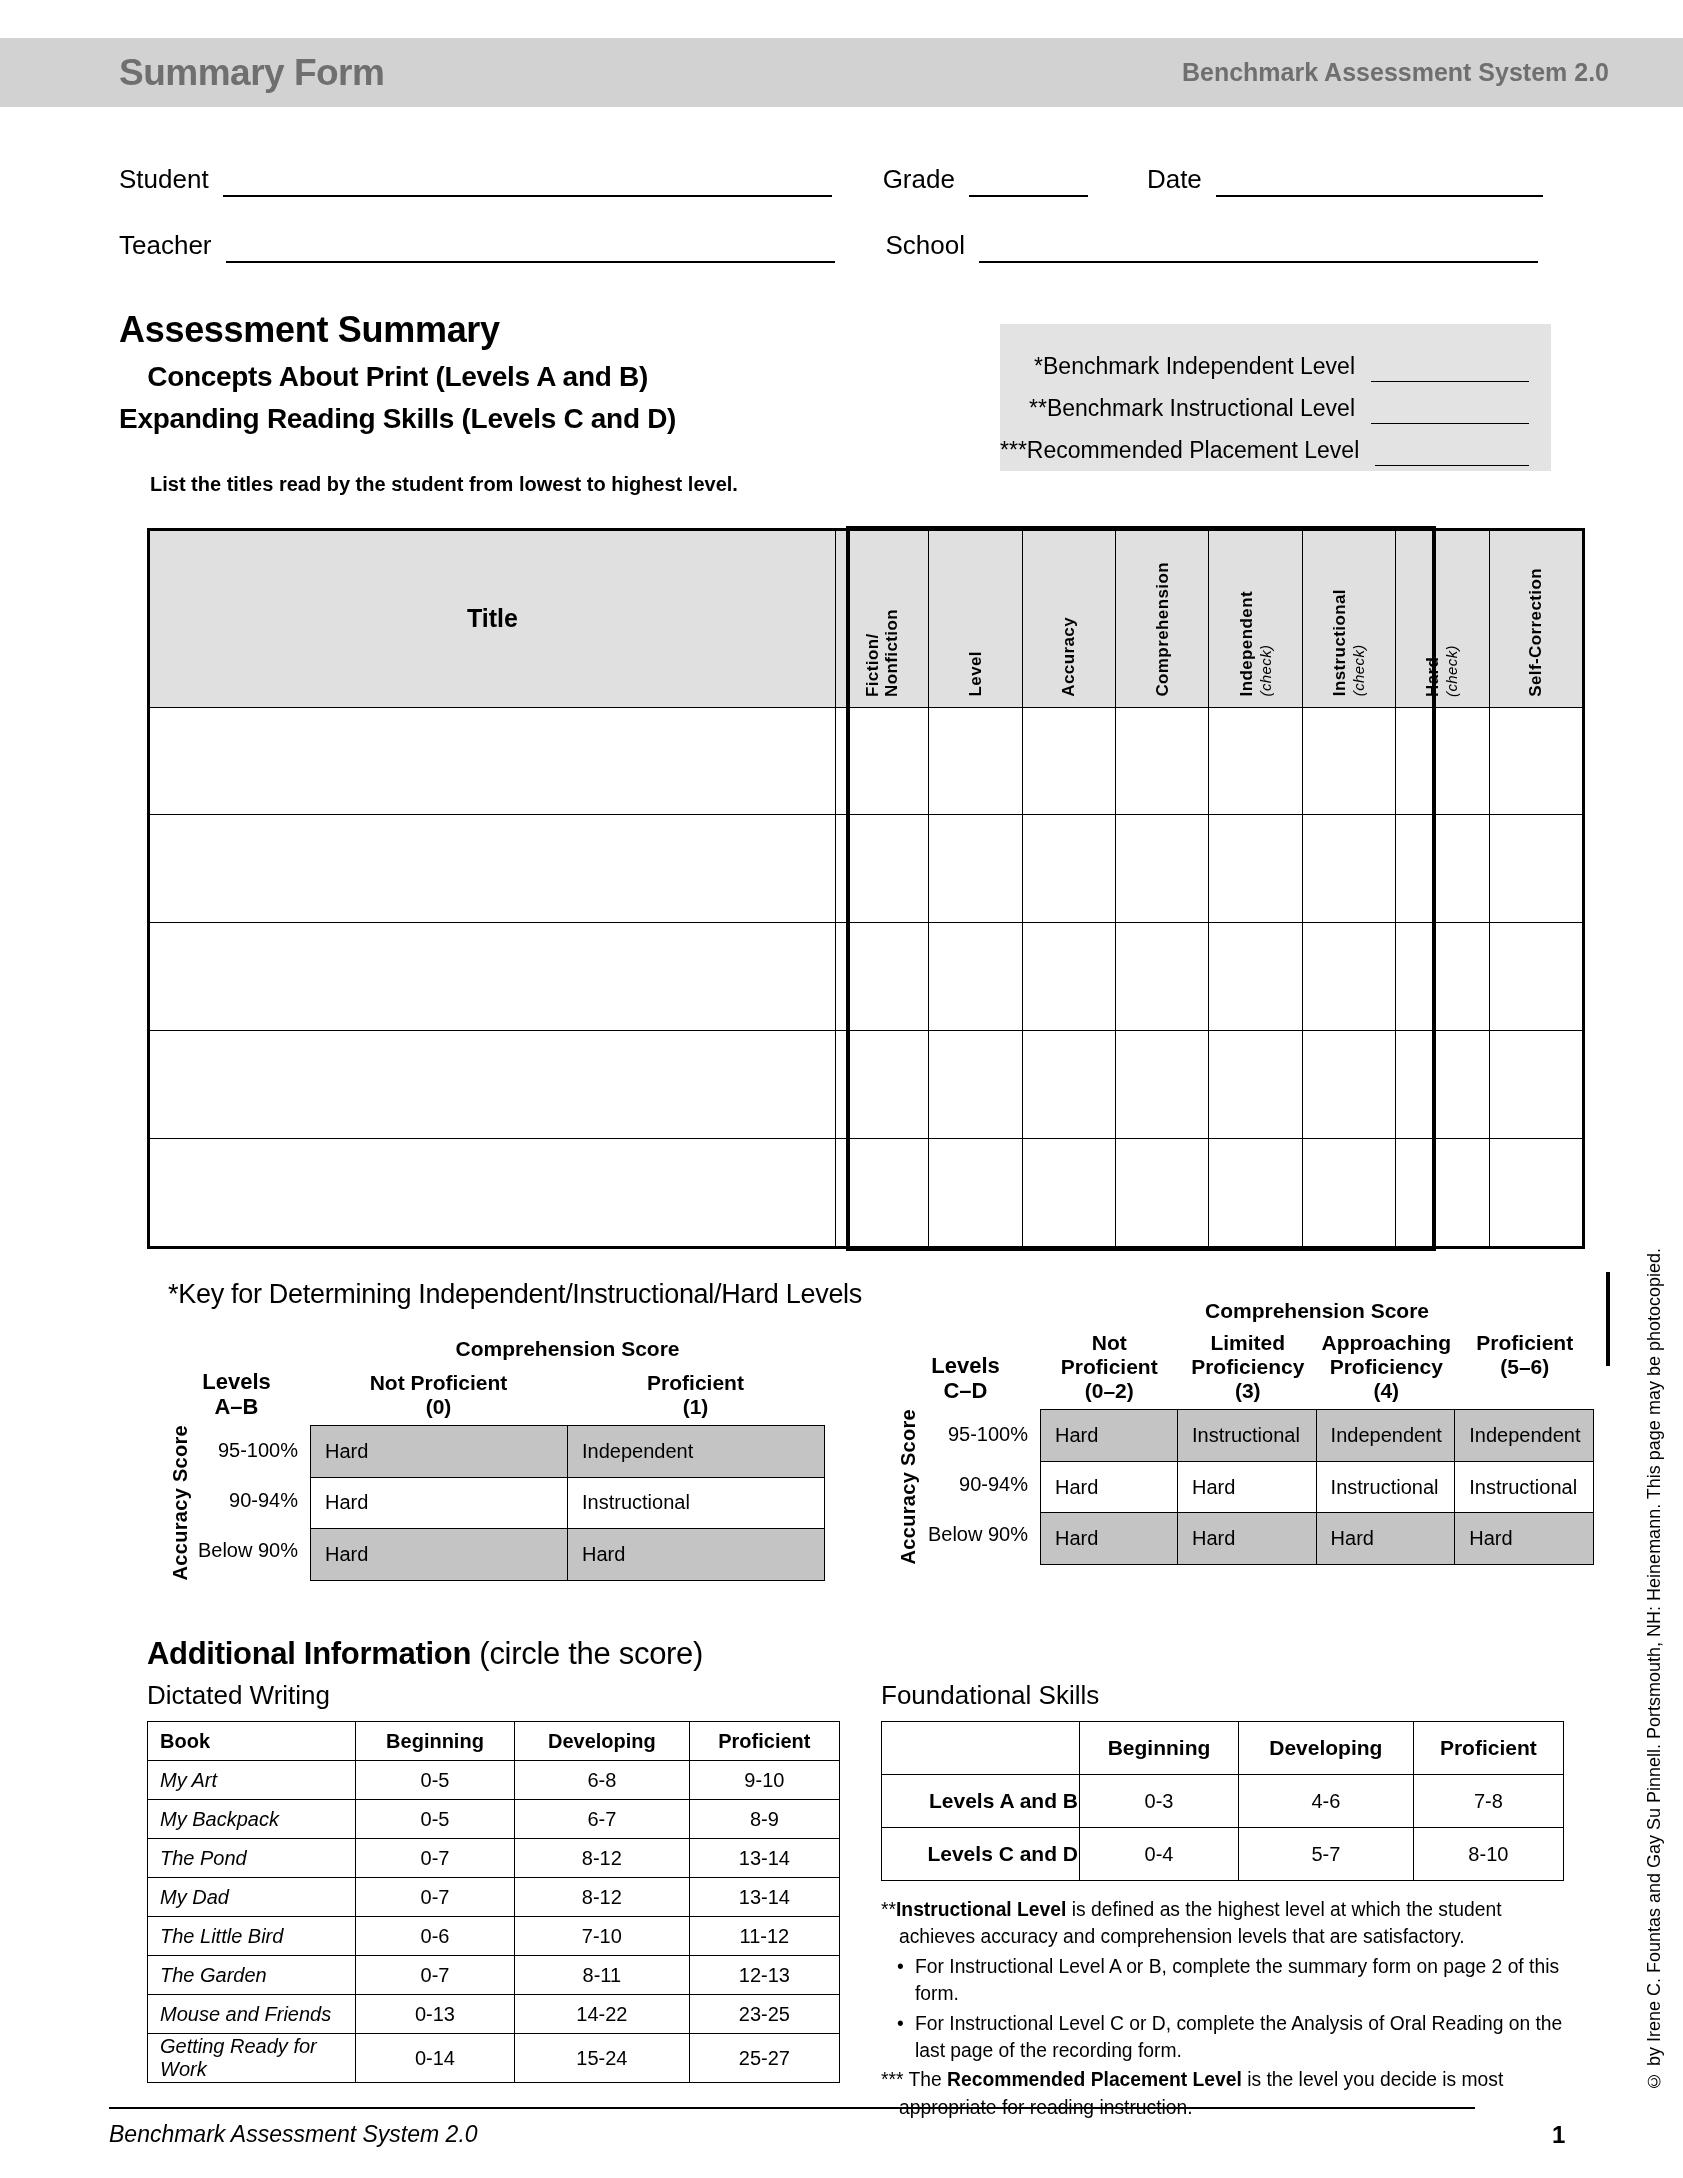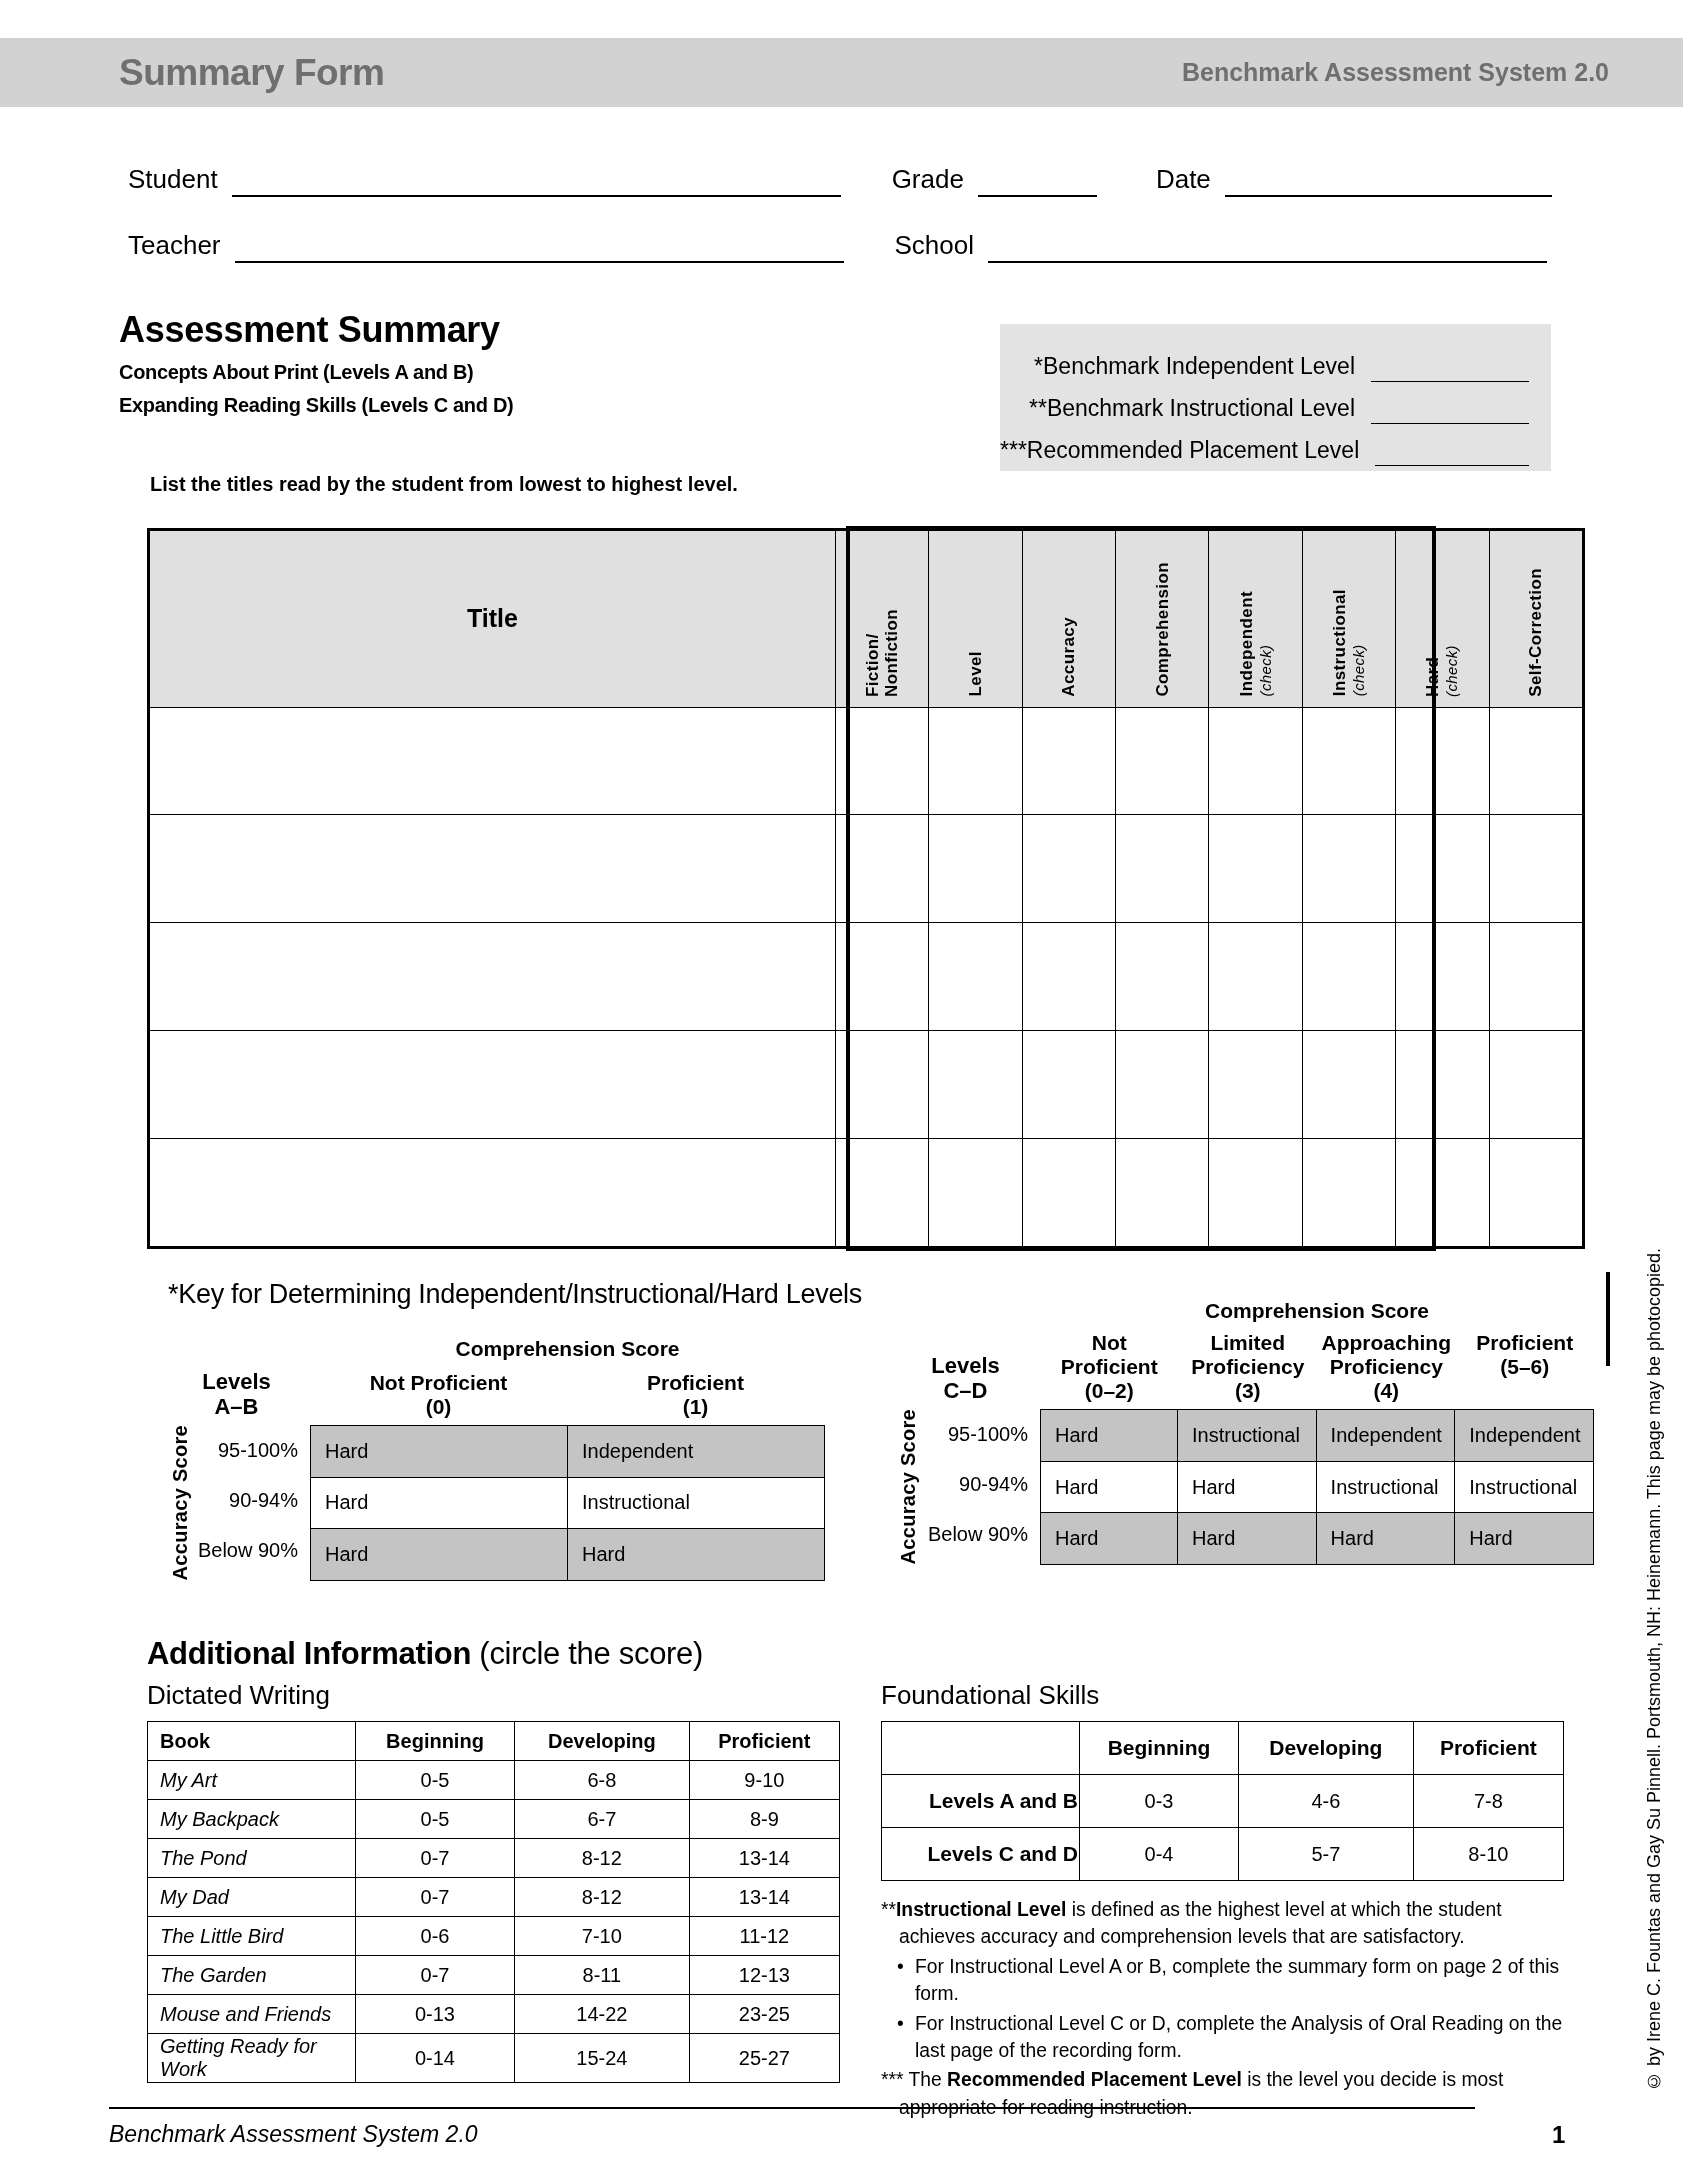--- a/index.html
+++ b/index.html
@@ -23,37 +23,37 @@
     margin-left:119px;
     font-size:37px; font-weight:bold; color:#6f6f6f;
     letter-spacing:-0.5px;
   }
   .header-right{
     position:absolute; right:74px;
     font-size:25px; font-weight:bold; color:#6f6f6f;
   }
 
   
-  .fields{ position:absolute; left:128px; top:149px; width:1465px; }
+  .fields{ position:absolute; left:119px; top:149px; width:1465px; }
   .field-row{ display:flex; align-items:flex-end; height:48px; }
   .field-row.second{ margin-top:18px; }
   .fld-label{ font-size:26px; white-space:nowrap; padding-bottom:2px; }
   .fld-line{ border-bottom:2px solid #000; margin-left:14px; height:26px; }
   .ln-student{ width:609px; }
   .ln-grade{ width:119px; }
   .ln-date{ width:327px; }
   .ln-teacher{ width:609px; }
   .ln-school{ width:559px; }
   .gap-a{ width:51px; }
   .gap-b{ width:59px; }
 
   
   .asmt{ position:absolute; left:119px; top:309px; }
   .asmt h1{ margin:0; font-size:36px; font-weight:bold; letter-spacing:-0.3px; }
-  .asmt h2{ margin:10px 0 0 0; font-size:20px; font-weight:bold; letter-spacing:-0.3px; }
+  .asmt h2{ margin:10px 0 0 0; font-size:28px; font-weight:bold; letter-spacing:-0.3px;text-align:center; }
   .list-note{ position:absolute; left:150px; top:473px; font-size:20px; font-weight:bold; }
 
   
   .bm-box{
     position:absolute; left:1000px; top:324px; width:551px; height:147px;
     background:#e3e3e3;
     padding:16px 22px 0 0;
   }
   .bm-row{ display:flex; align-items:flex-end; justify-content:flex-end; height:42px; }
   .bm-label{ font-size:23px; white-space:nowrap; padding-bottom:2px; }

